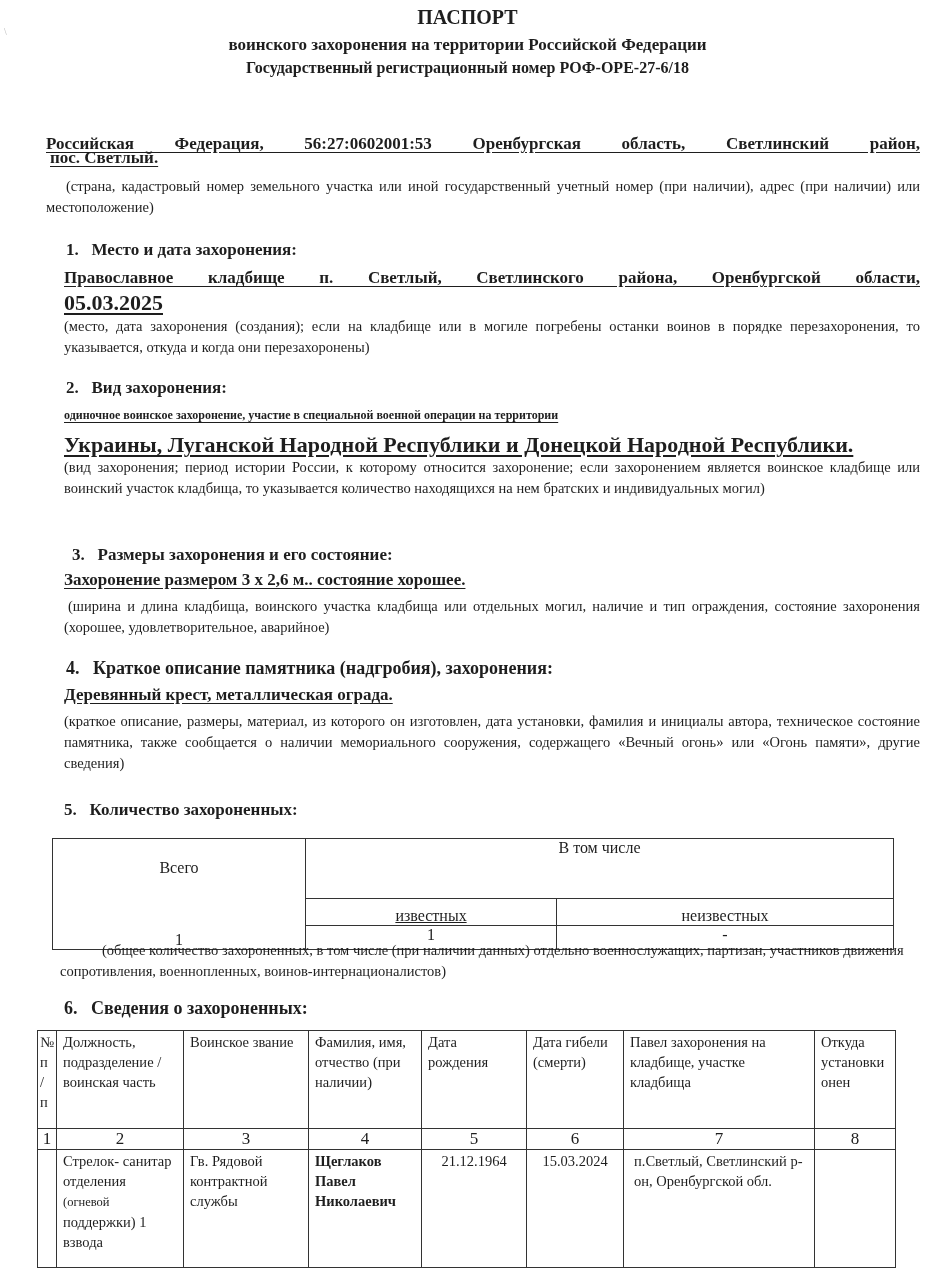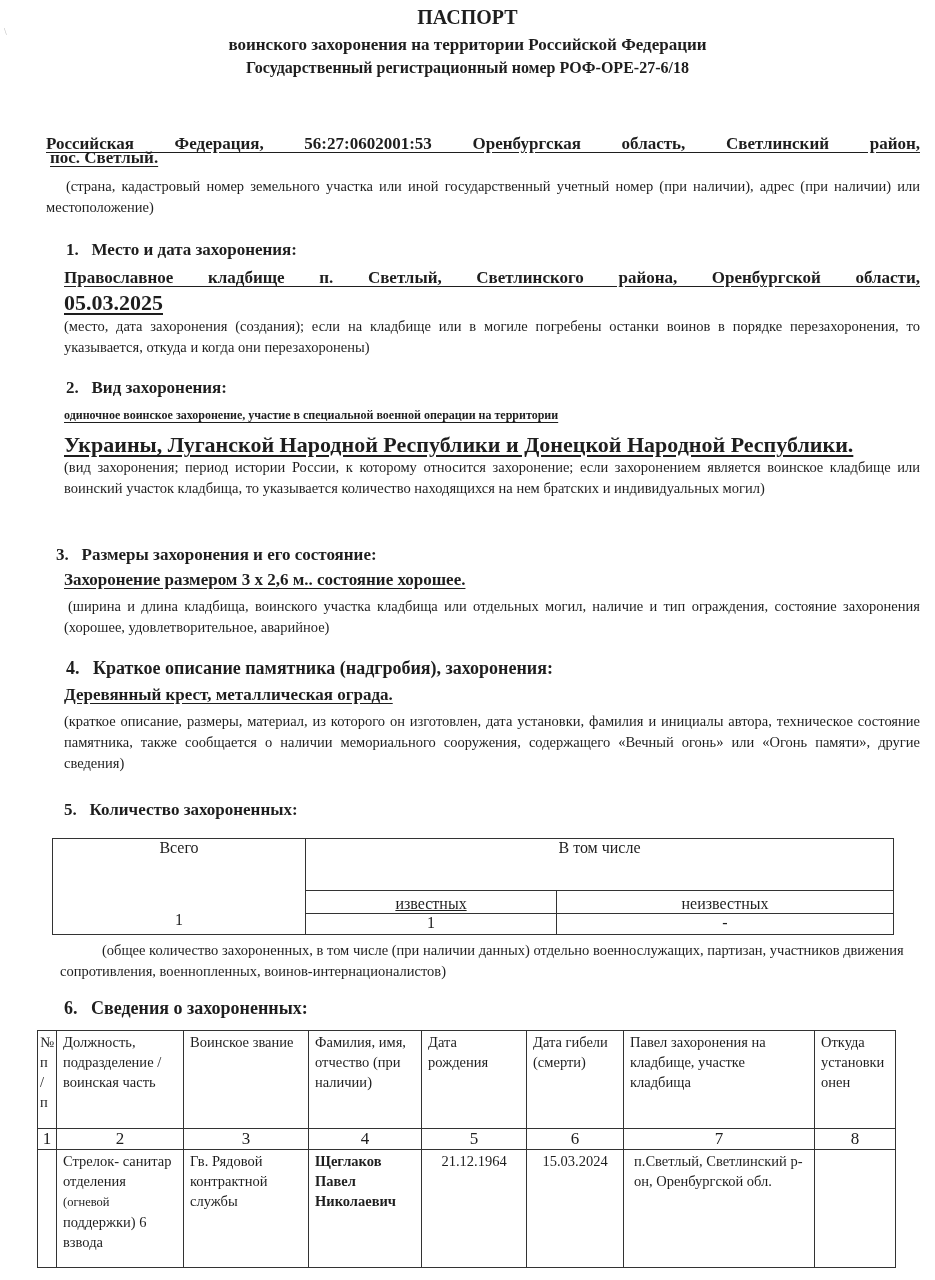--- a/index.html
+++ b/index.html
@@ -38,35 +38,35 @@
 <div class="abs head" style="left:66px; top:240px; white-space:pre;">1.   Место и дата захоронения:</div>
 <div class="abs ul just" style="left:64px; top:268px; width:856px; font-size:17px;">Православное кладбище п. Светлый, Светлинского района, Оренбургской области,</div>
 <div class="abs ul" style="left:64px; top:290px; font-size:22px;">05.03.2025</div>
 <div class="abs hint" style="left:64px; top:316px; width:856px; text-align:justify;">(место, дата захоронения (создания); если на кладбище или в могиле погребены останки воинов в порядке перезахоронения, то указывается, откуда и когда они перезахоронены)</div>
 
 <div class="abs head" style="left:66px; top:378px; white-space:pre;">2.   Вид захоронения:</div>
 <div class="abs ul" style="left:64px; top:408px; width:840px; font-size:12px;">одиночное воинское захоронение, участие в специальной военной операции на территории</div>
 <div class="abs ul" style="left:64px; top:432px; font-size:22px;">Украины, Луганской Народной Республики и Донецкой Народной Республики.</div>
 <div class="abs hint" style="left:64px; top:457px; width:856px; text-align:justify;">(вид захоронения; период истории России, к которому относится захоронение; если захоронением является воинское кладбище или воинский участок кладбища, то указывается количество находящихся на нем братских и индивидуальных могил)</div>
 
-<div class="abs head" style="left:56px; top:545px; white-space:pre;">3.   Размеры захоронения и его состояние:</div>
+<div class="abs head" style="left:72px; top:545px; white-space:pre;">3.   Размеры захоронения и его состояние:</div>
 <div class="abs ul" style="left:64px; top:570px; font-size:17px;">Захоронение размером 3 х 2,6 м.. состояние хорошее.</div>
 <div class="abs hint" style="left:64px; top:596px; width:856px; text-indent:4px; text-align:justify;">(ширина и длина кладбища, воинского участка кладбища или отдельных могил, наличие и тип ограждения, состояние захоронения (хорошее, удовлетворительное, аварийное)</div>
 
 <div class="abs head" style="left:66px; top:658px; font-size:18px; white-space:pre;">4.   Краткое описание памятника (надгробия), захоронения:</div>
 <div class="abs ul" style="left:64px; top:685px; font-size:17px;">Деревянный крест, металлическая ограда.</div>
 <div class="abs hint" style="left:64px; top:711px; width:856px; text-align:justify;">(краткое описание, размеры, материал, из которого он изготовлен, дата установки, фамилия и инициалы автора, техническое состояние памятника, также сообщается о наличии мемориального сооружения, содержащего «Вечный огонь» или «Огонь памяти», другие сведения)</div>
 
 <div class="abs head" style="left:64px; top:800px; white-space:pre;">5.   Количество захороненных:</div>
 
 <table class="t5" style="left:52px; top:838px; width:842px;">
   <tbody>
       <tr style="height:52px;">
     <td rowspan="3" style="width:252px;">
-      <div style="height:52px;">Всего</div>
+      <div style="height:52px;margin-top:20px;">Всего</div>
       <div style="height:20px;"></div>
       <div>1</div>
     </td>
     <td colspan="2">В том числе</td>
   </tr>
   <tr style="height:23px;">
     <td style="vertical-align:bottom; width:250px;text-decoration:underline;">известных</td>
     <td style="vertical-align:bottom;">неизвестных</td>
   </tr>
   <tr style="height:21px;">
@@ -100,21 +100,21 @@
     <td>5</td>
     <td>6</td>
     <td>7</td>
     <td>8</td>
   </tr>
   <tr style="height:118px;">
     <td></td>
     <td>
       <span>Стрелок- санитар отделения</span><br>
       <span style="font-size:12.5px;">(огневой</span><br>
-      <span>поддержки) 6 взвода</span>
+      <span>поддержки) 1 взвода</span>
     </td>
     <td>Гв. Рядовой контрактной службы</td>
     <td class="bold">Щеглаков Павел Николаевич</td>
     <td style="text-align:center;">21.12.1964</td>
     <td style="text-align:center;">15.03.2024</td>
     <td style="padding-left:10px;">п.Светлый, Светлинский р-он, Оренбургской обл.</td>
     <td></td>
   </tr>
 </tbody>
   </table>

